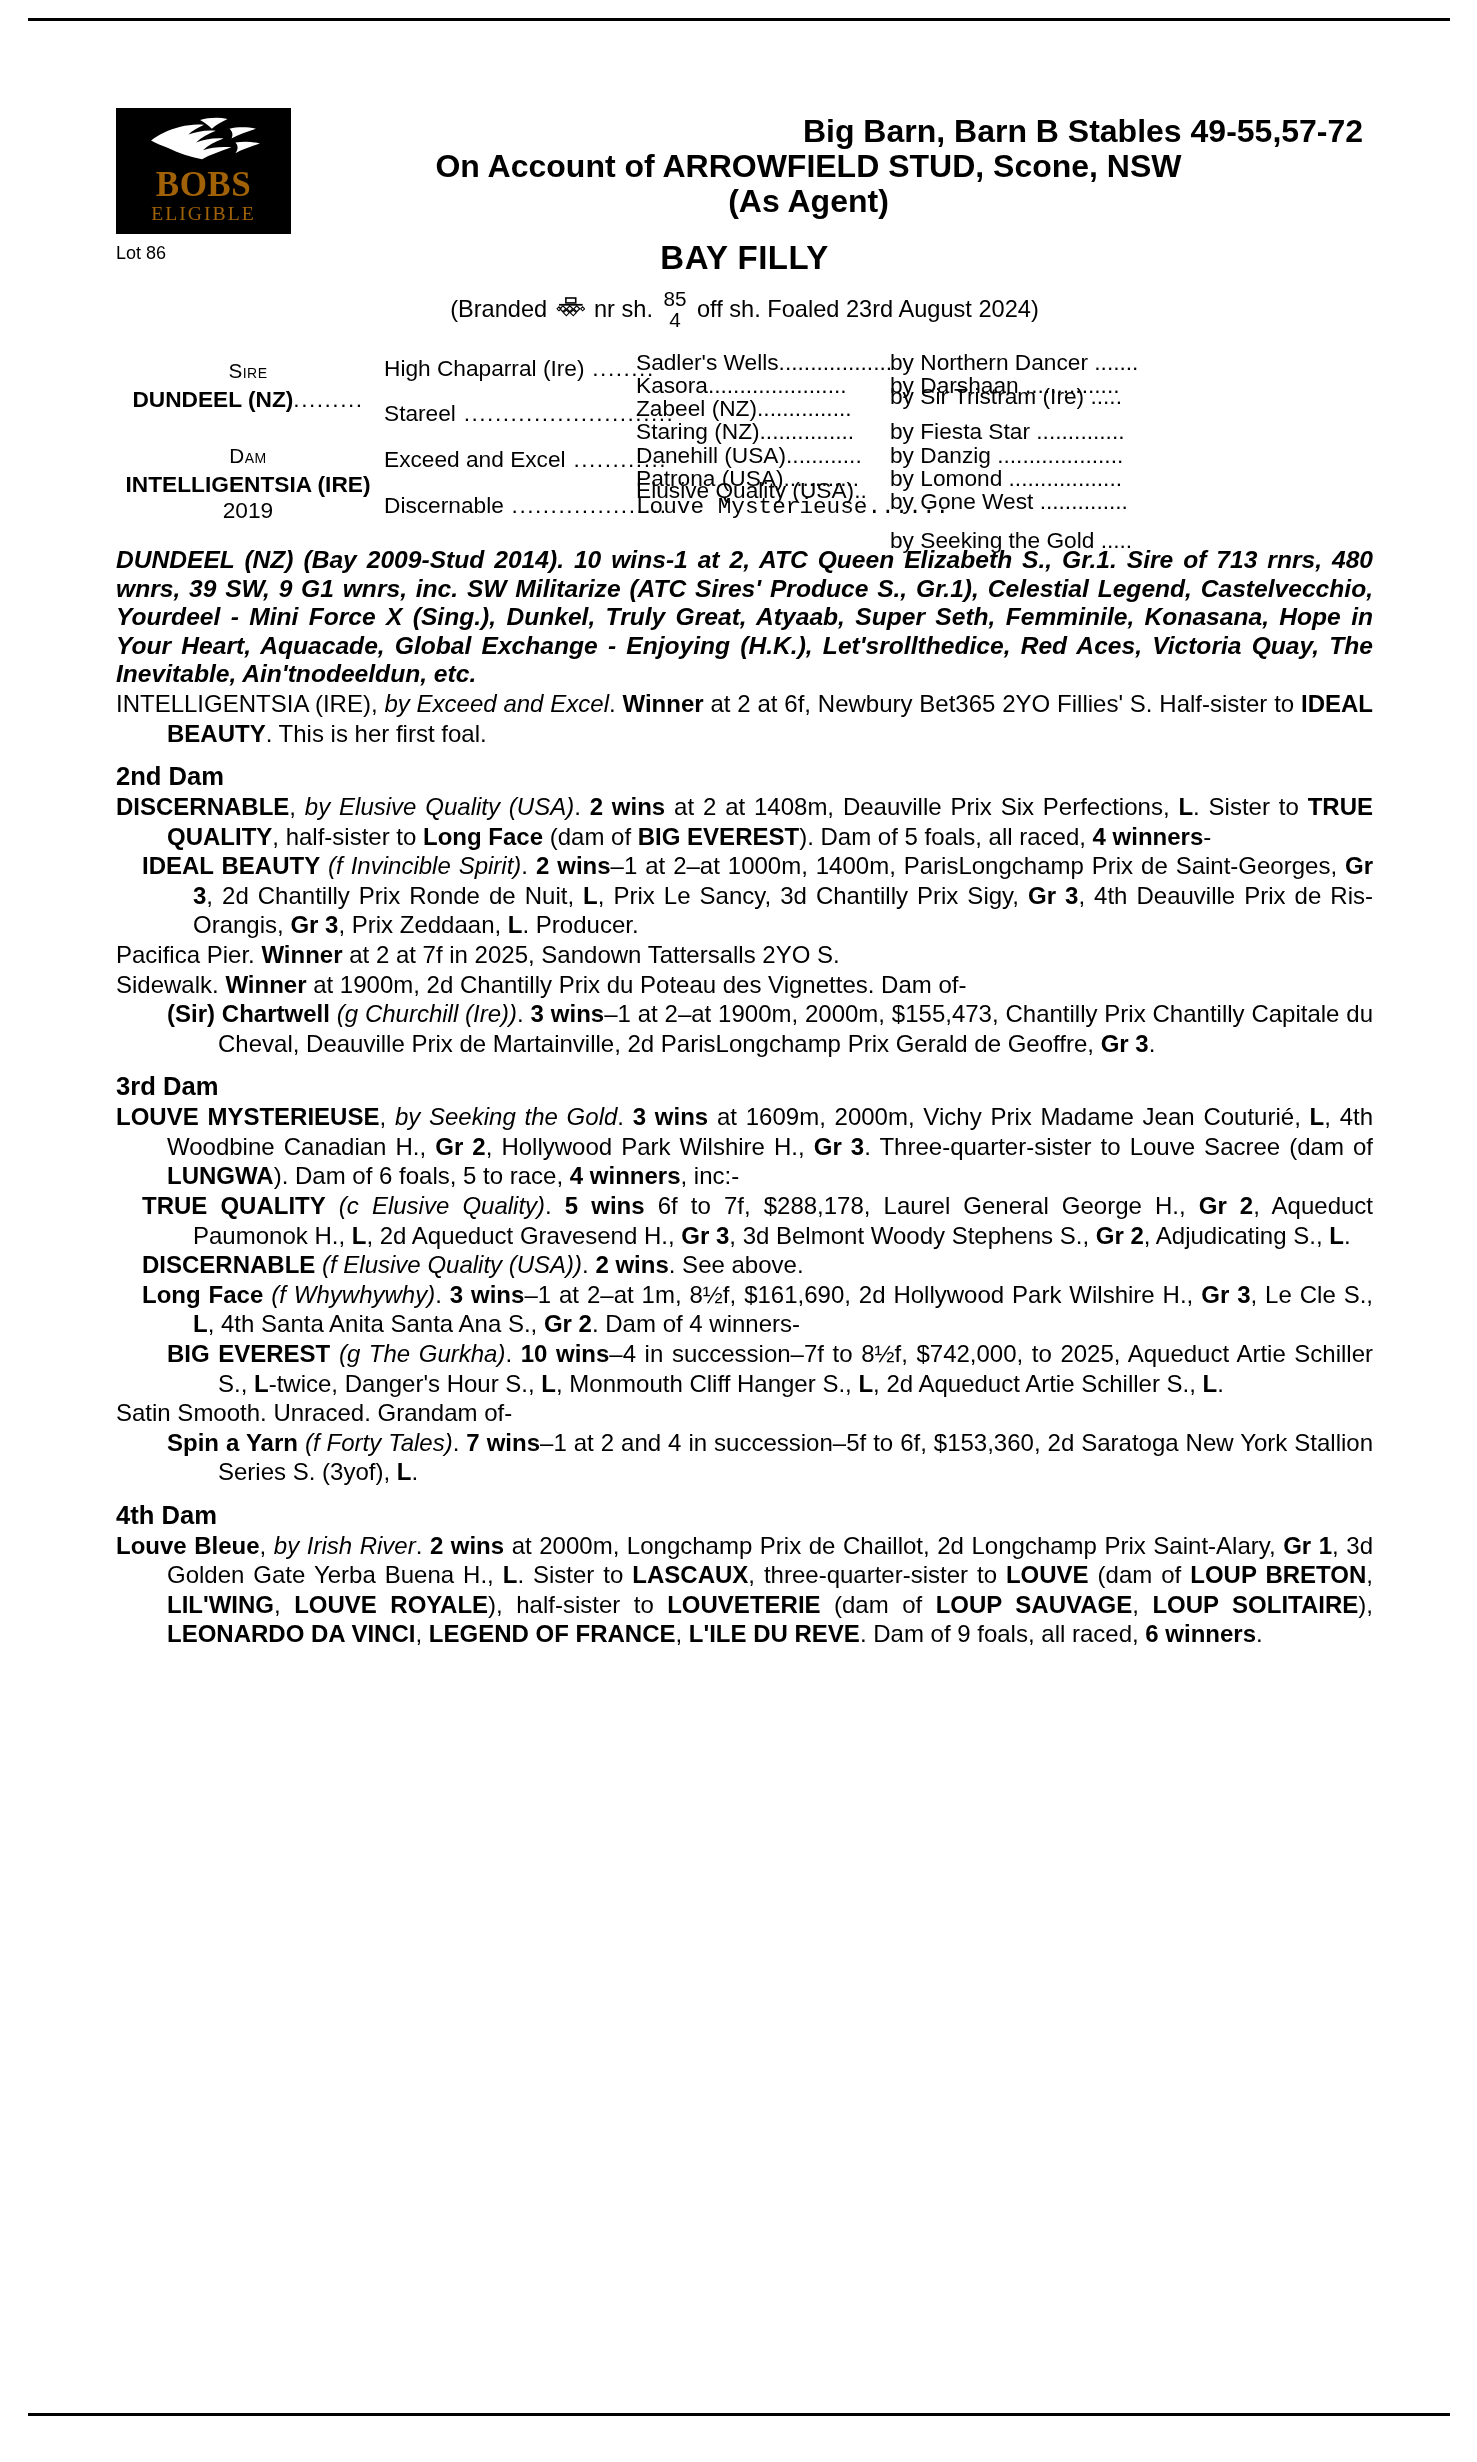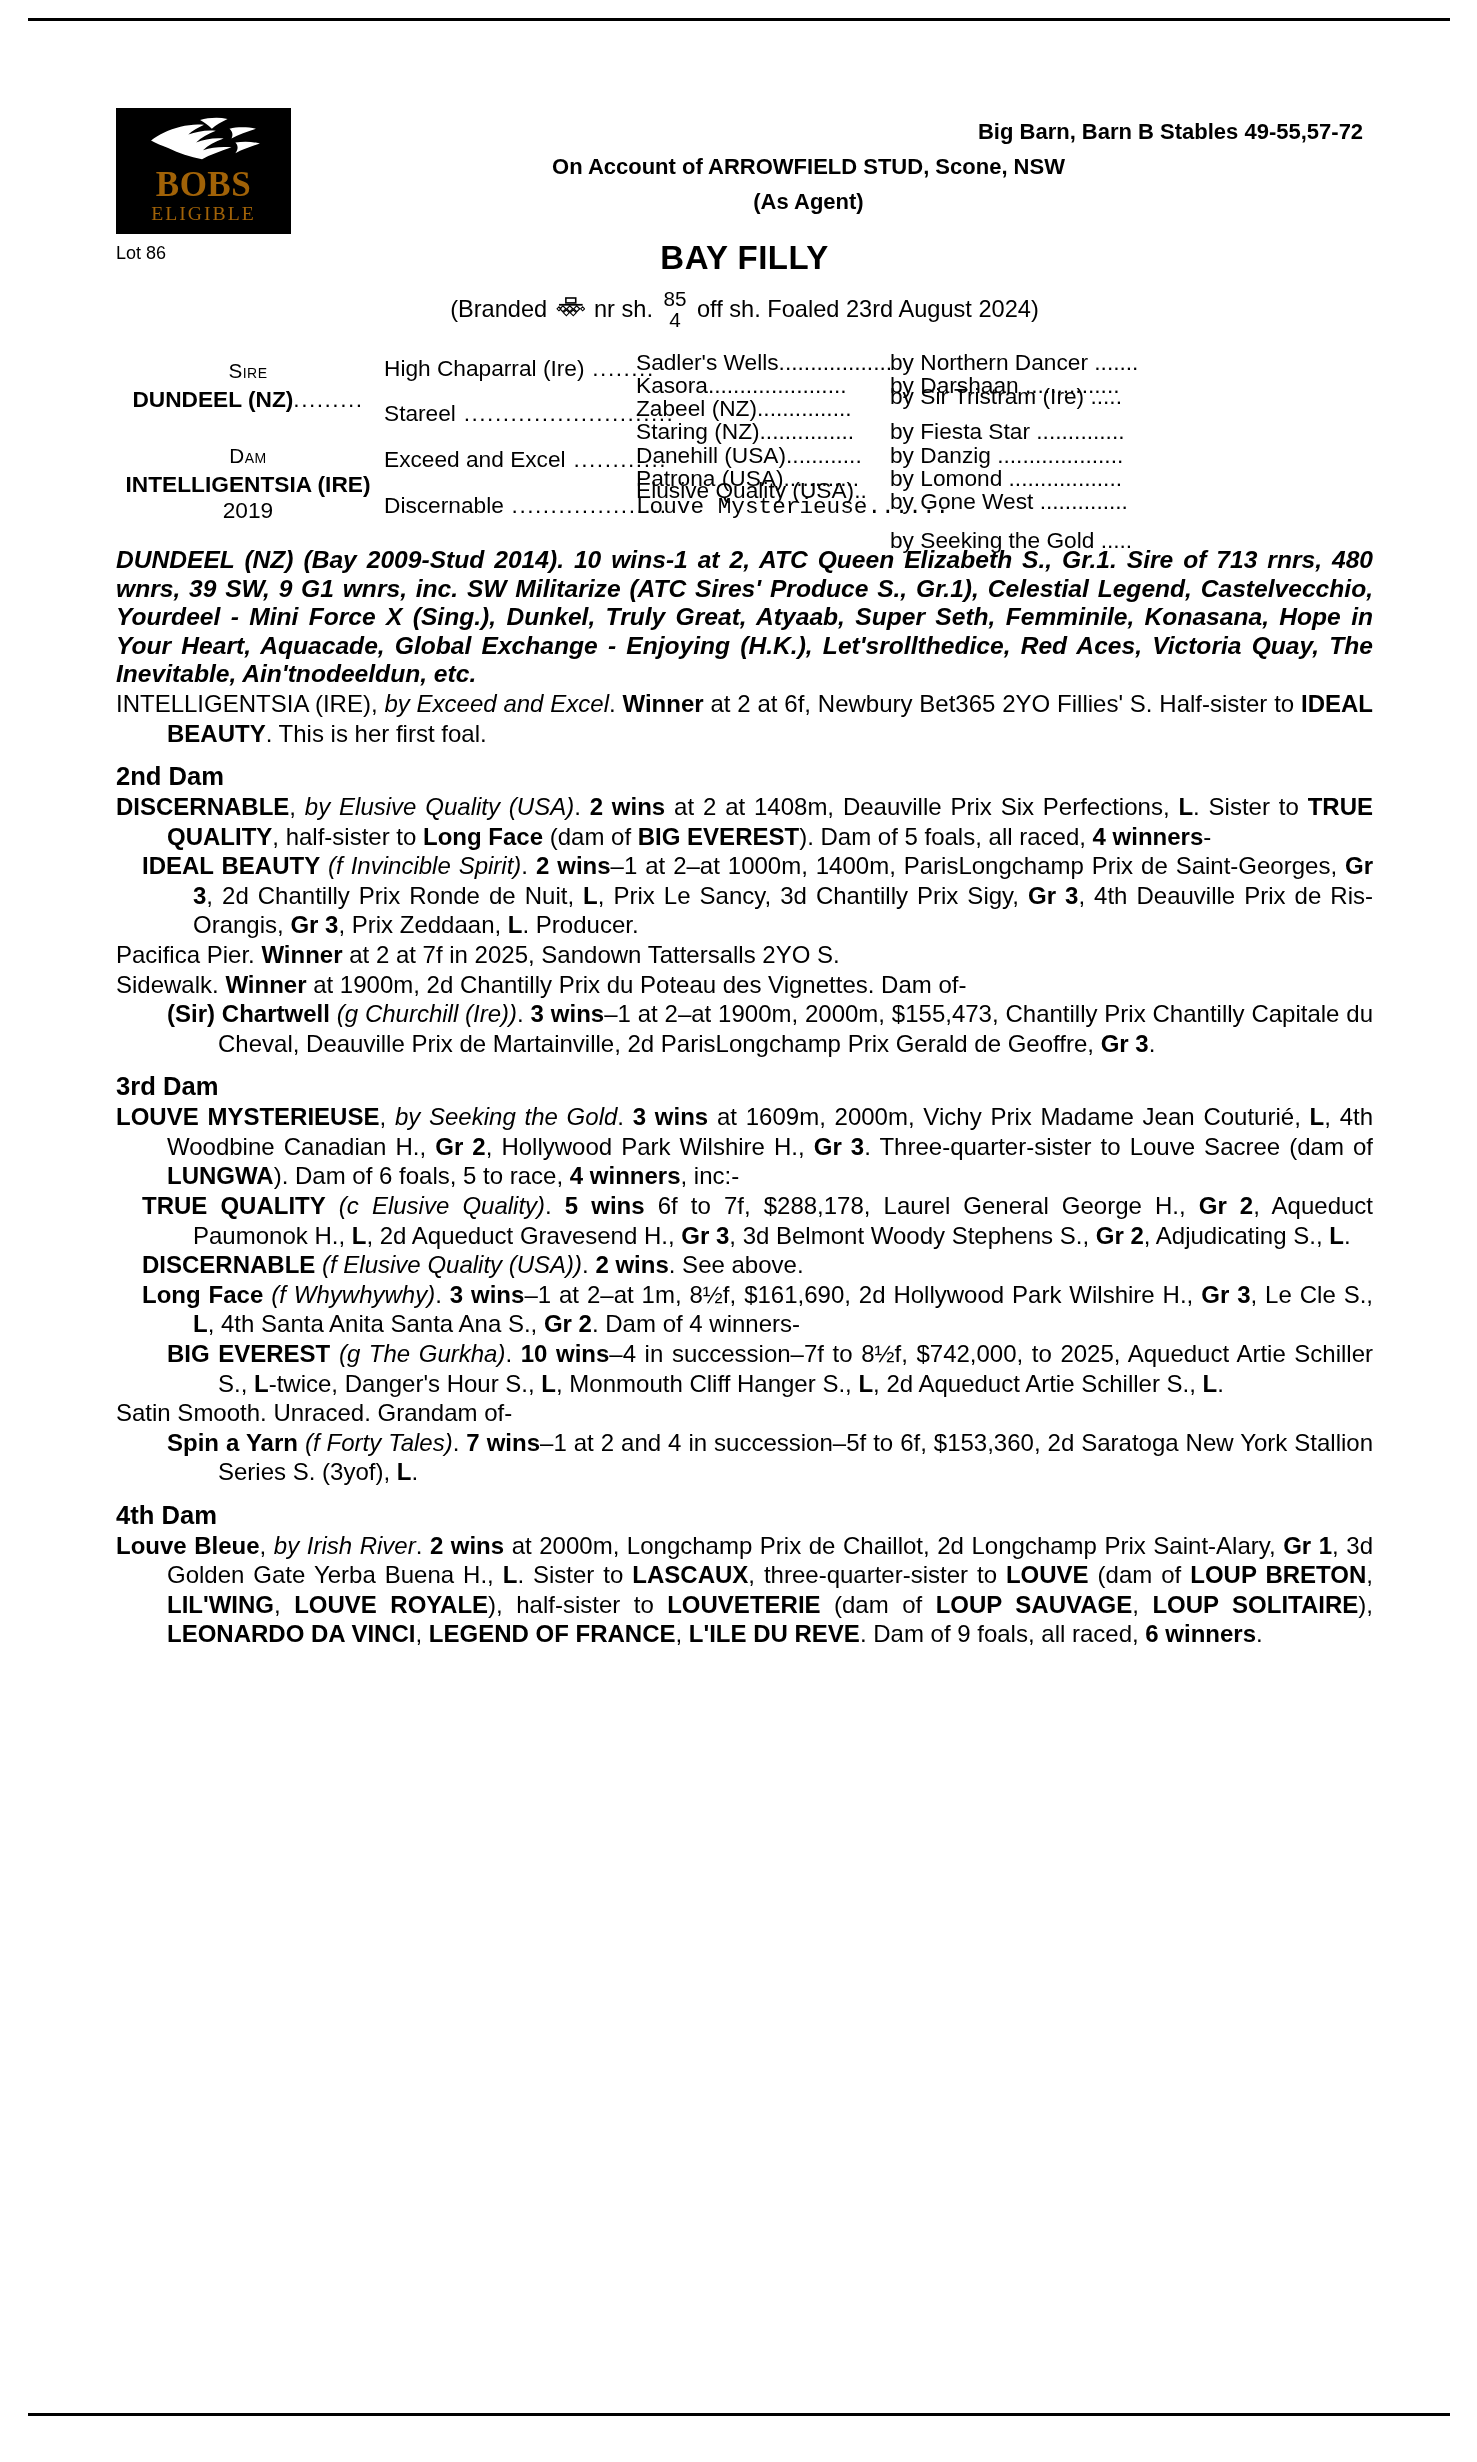--- a/index.html
+++ b/index.html
@@ -78,21 +78,21 @@
     line-height: 21.7px;
     letter-spacing: 2px;
   }
   .consignor {
     position: absolute;
     left: 128px;
     top: 55px;
     width: 1129px;
     text-align: center;
     font-weight: bold;
-    font-size: 22px;
+    font-size: 32px;
     line-height: 35px;
     font-stretch: condensed;
   }
   .consignor .l1 { text-align: right; padding-right: 9.9px; }
   .consignor .l2 { text-align: center; }
   .consignor .l3 { text-align: center; }
 
   .lotline {
     position: relative;
     height: 47px;

